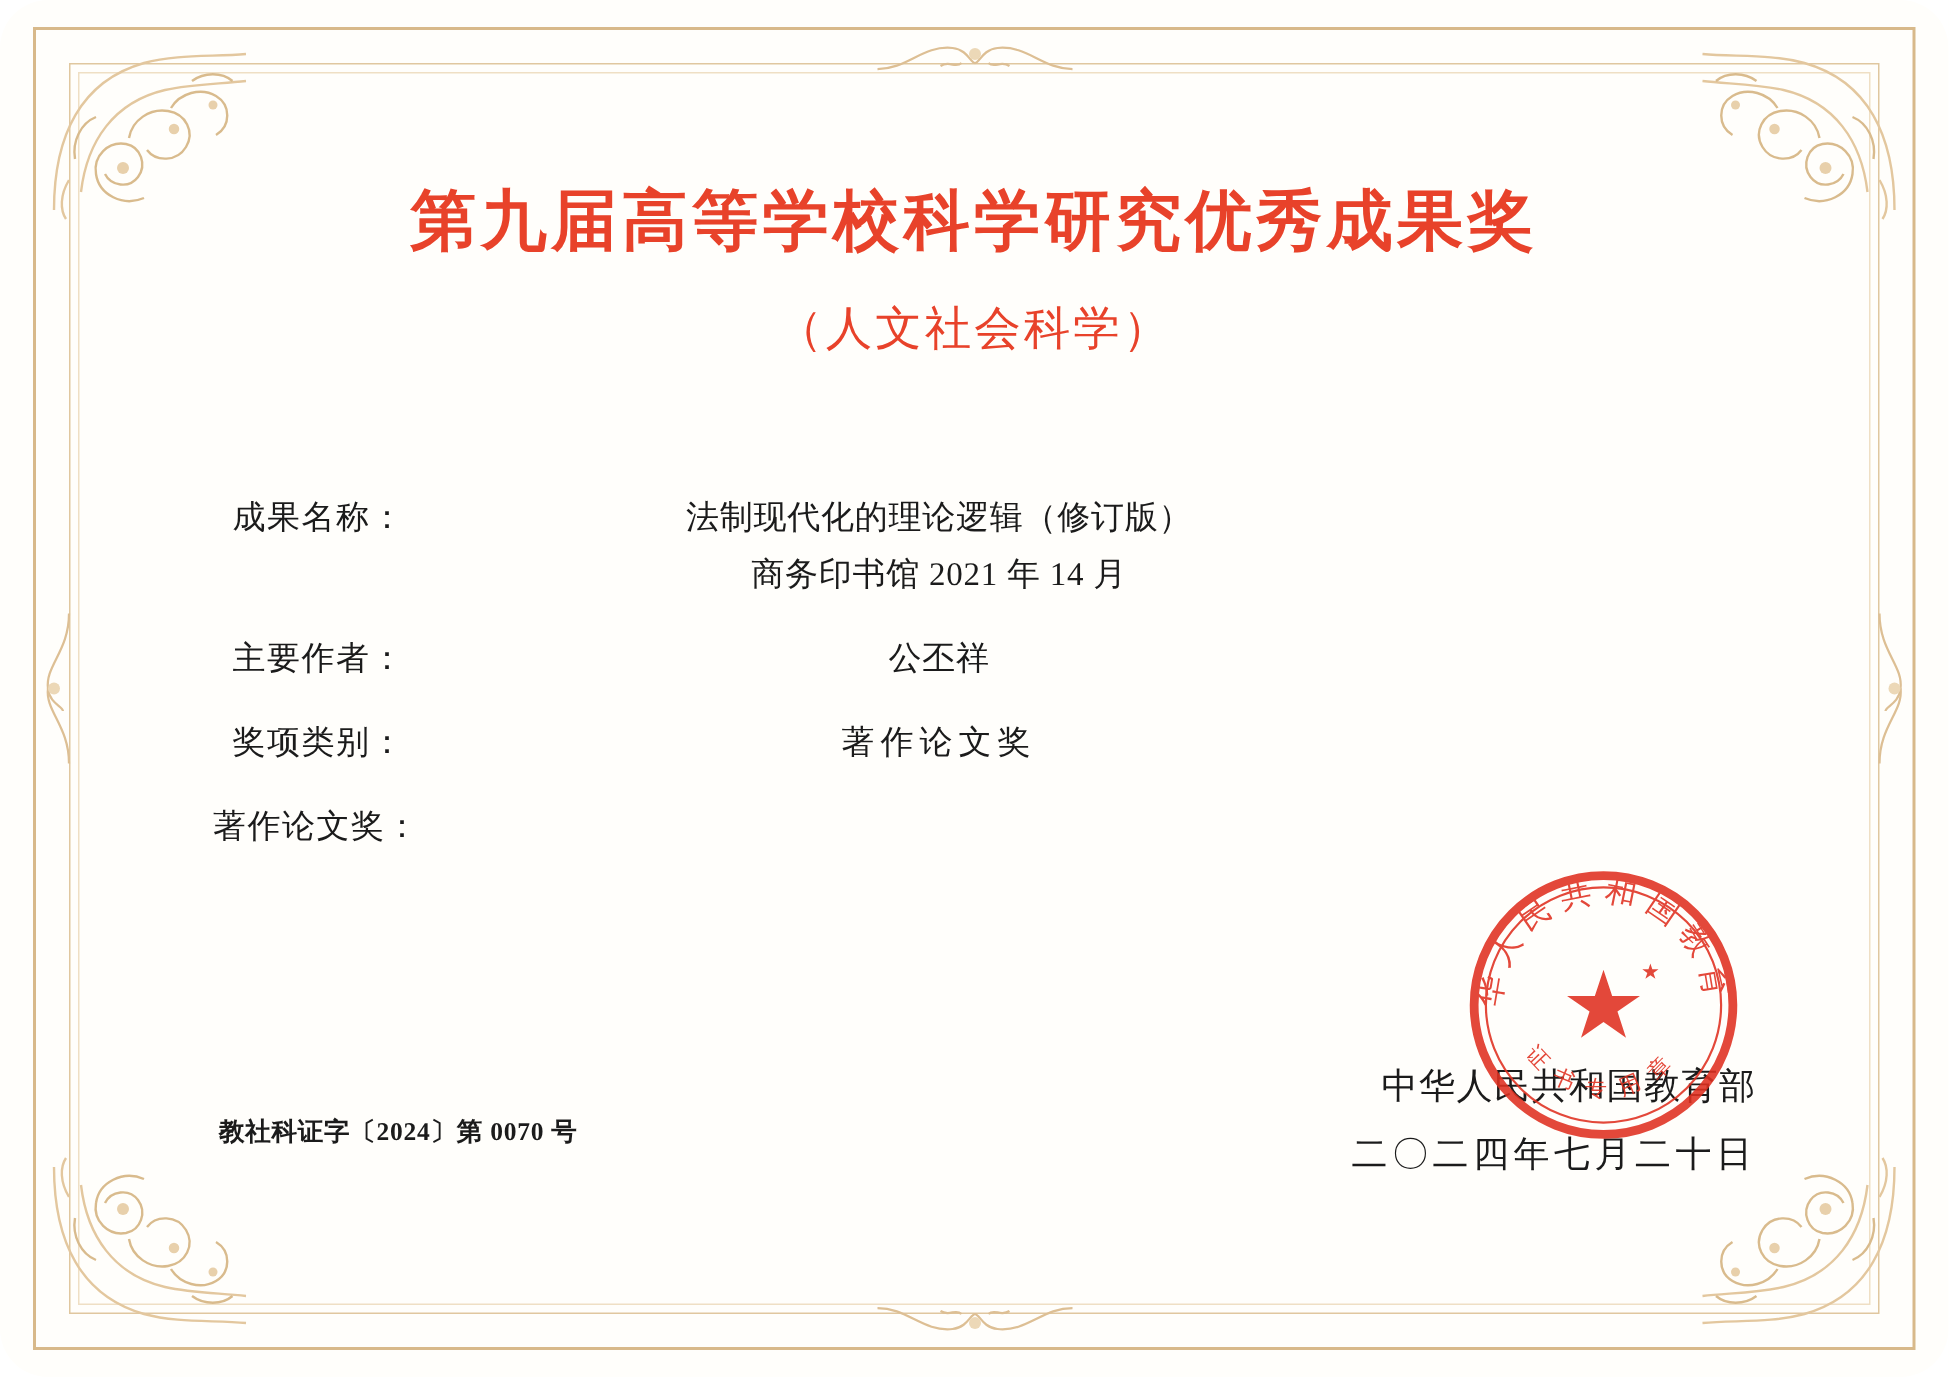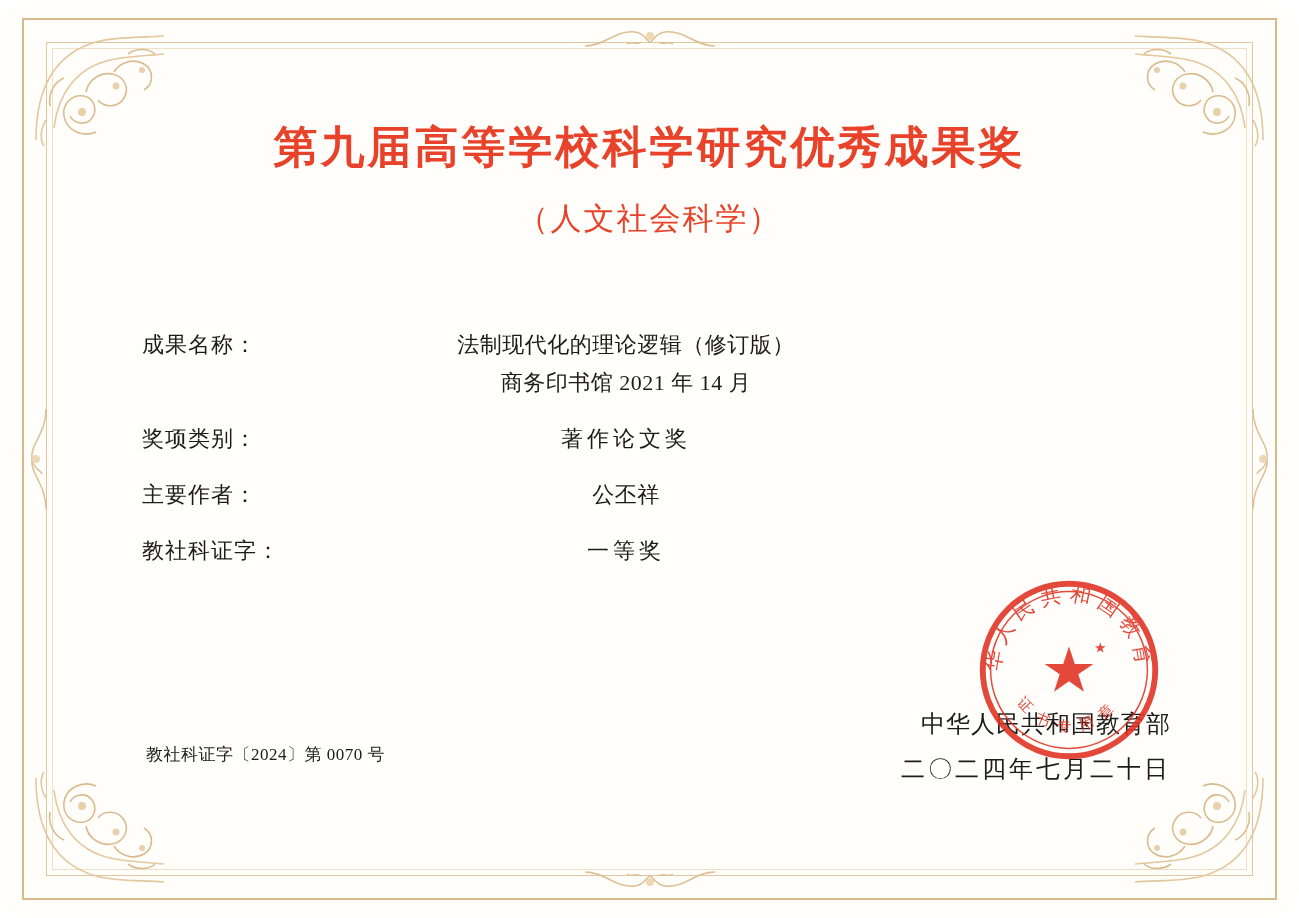--- a/index.html
+++ b/index.html
@@ -113,37 +113,38 @@
     align-items: baseline;
     margin-bottom: 26px;
     font-size: 22px;
     color: #1b1b1b;
   }
   .field-label {
     width: 128px;
     flex: 0 0 128px;
     letter-spacing: 1px;
     white-space: nowrap;
+    text-align: right;
   }
   .field-value {
     flex: 1 1 auto;
     letter-spacing: 0.5px;
     text-align: center;
   }
   .field-row.tight { margin-bottom: 8px; }
   .field-row.cont .field-label { visibility: hidden; }
   .field-row.spaced-value .field-value { letter-spacing: 4px; }
 
   
   .doc-number {
     position: absolute;
     left: 146px;
     bottom: 152px;
     font-size: 17px;
-    font-weight: normal;
+    font-weight: bold;
     color: #1b1b1b;
     letter-spacing: 0.5px;
     white-space: nowrap;
     text-align: center;
   }
   .issuer {
     position: absolute;
     right: 128px;
     bottom: 178px;
     font-size: 24px;
@@ -280,31 +281,30 @@
 
   <div class="fields">
     <div class="field-row tight">
       <span class="field-label">成果名称：</span>
       <span class="field-value">法制现代化的理论逻辑（修订版）</span>
     </div>
     <div class="field-row cont">
       <span class="field-label">成果名称：</span>
       <span class="field-value">商务印书馆 2021 年 14 月</span>
     </div>
+    <div class="field-row">
+      <span class="field-label">主要作者：</span>
+      <span class="field-value">公丕祥</span>
+    </div>
     <div class="field-row spaced-value">
       <span class="field-label">奖项类别：</span>
       <span class="field-value">著作论文奖</span>
     </div>
-    <div class="field-row">
-      <span class="field-label">主要作者：</span>
-      <span class="field-value">公丕祥</span>
-    </div>
     <div class="field-row spaced-value">
-      <span class="field-label">教社科证字：</span>
-      <span class="field-value">一等奖</span>
+      <span class="field-label">著作论文奖：</span>
     </div>
   </div>
 
   <div class="doc-number">教社科证字〔2024〕第 0070 号</div>
   <div class="issuer">中华人民共和国教育部</div>
   <div class="issue-date">二〇二四年七月二十日</div>
 
   <div class="seal">
     <svg viewBox="0 0 200 200">
       <defs>

